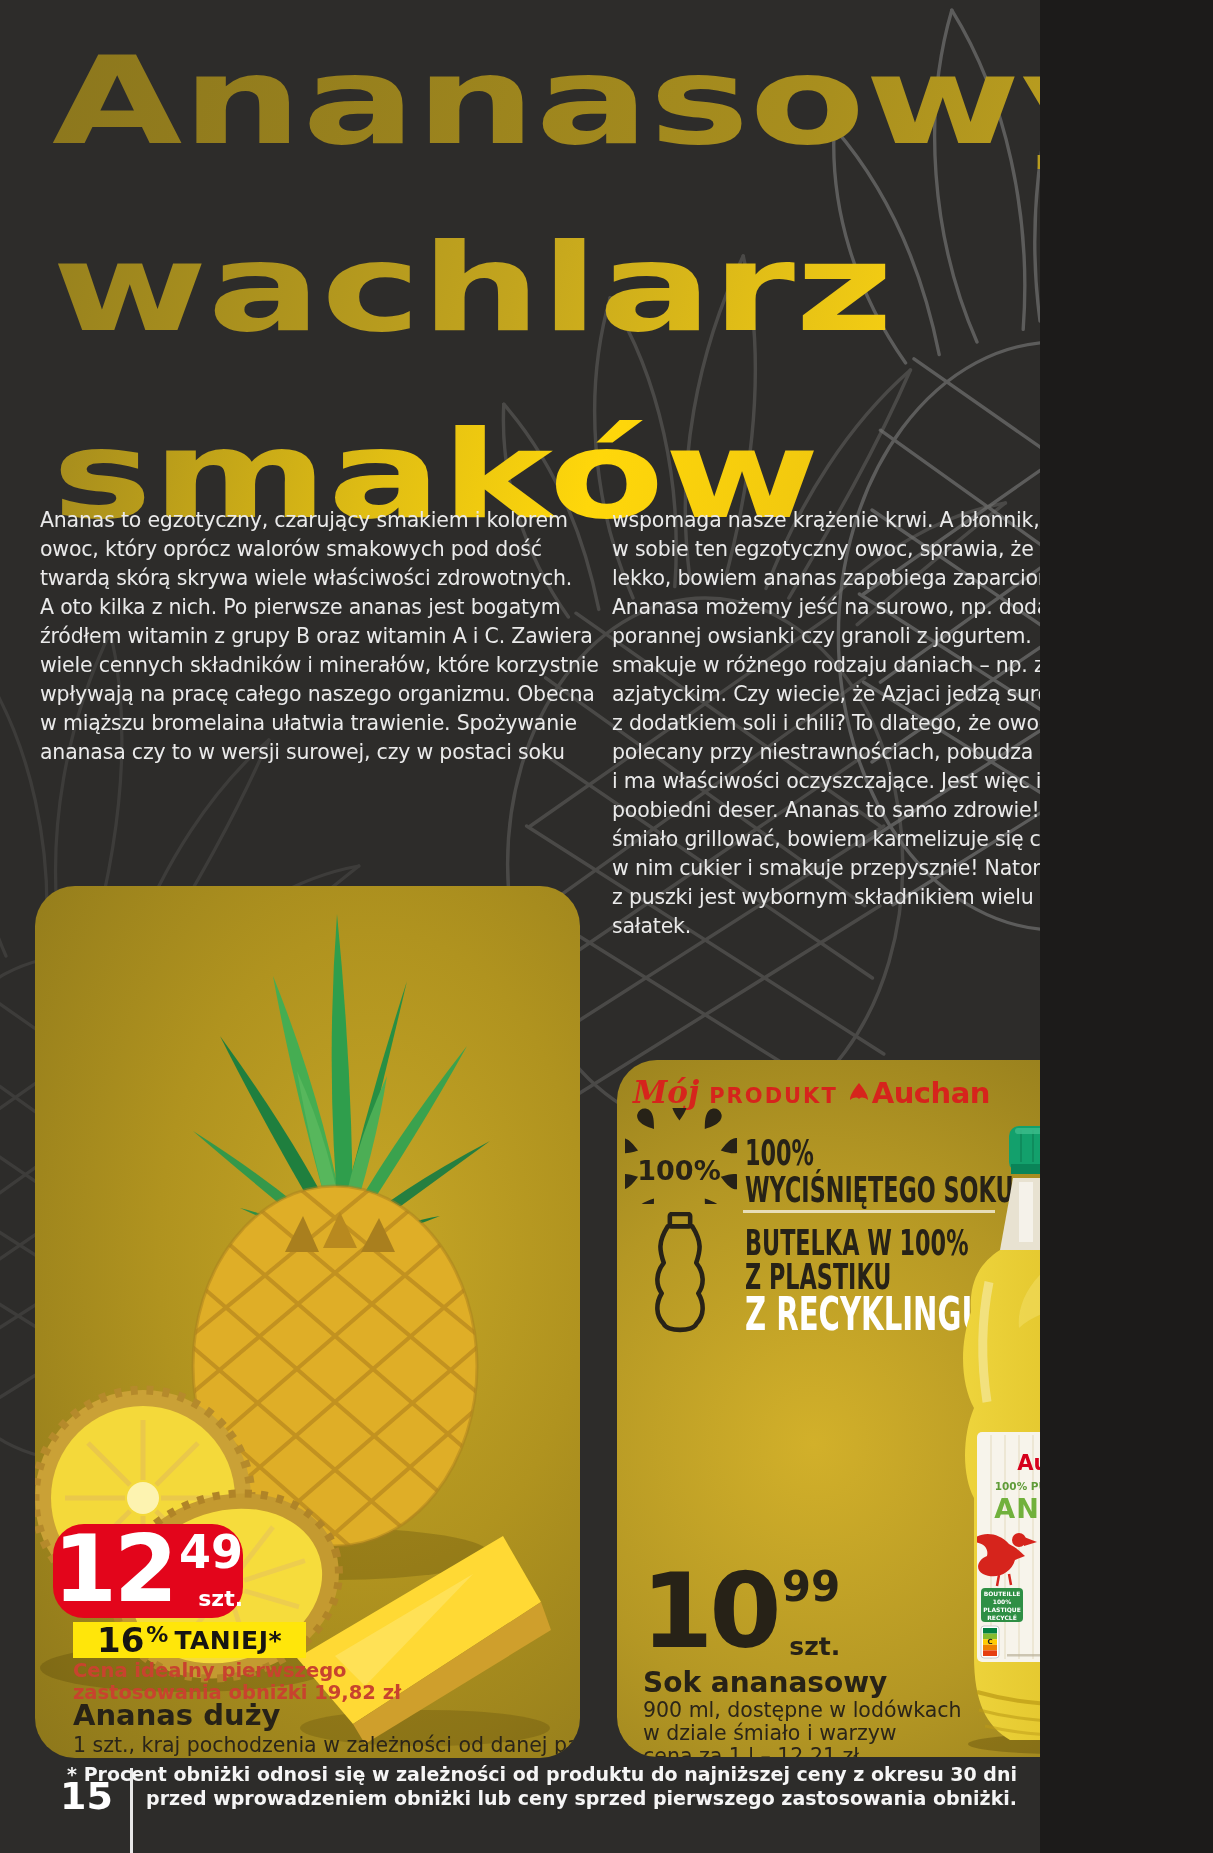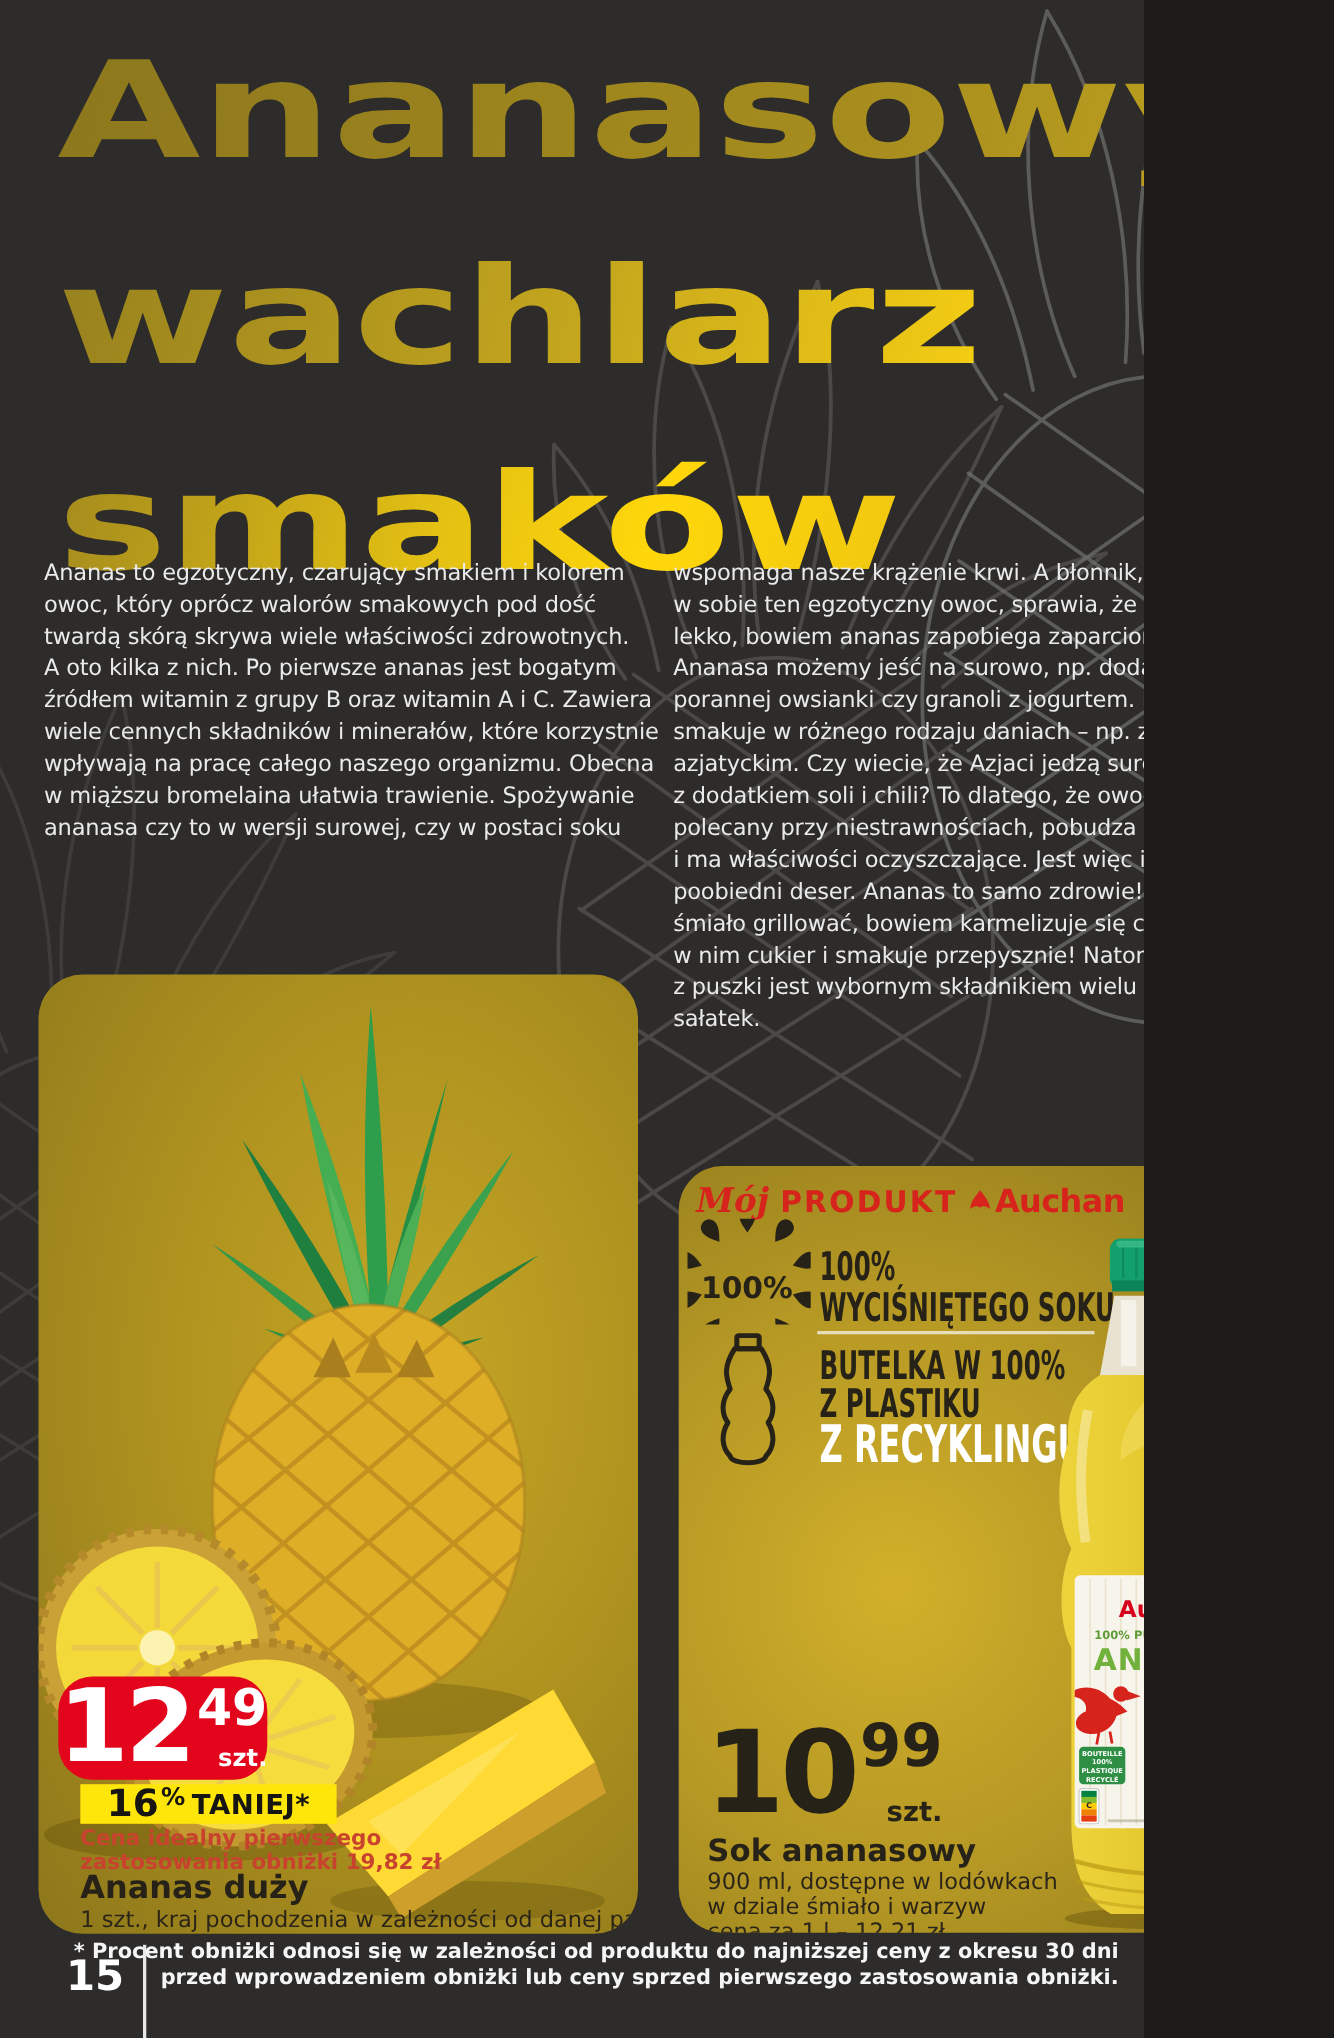--- a/index.html
+++ b/index.html
@@ -44,34 +44,34 @@
   .db-pct{font-size:22px;font-weight:800;align-self:flex-start;line-height:22px;margin-top:2px;}
   .db-suf{font-size:25px;font-weight:800;margin-left:4px;letter-spacing:0.5px;}
   .oldprice{left:38px;color:#c8432e;font-weight:700;font-size:19.5px;line-height:21px;white-space:nowrap;}
   .prod-name{left:38px;color:#272217;font-weight:800;font-size:29px;white-space:nowrap;}
   .prod-details{left:38px;color:#2b2519;font-size:20.5px;white-space:nowrap;}
 
   
   .moj-row{left:16px;top:14px;display:flex;align-items:baseline;gap:10px;color:#d8randomize}
   .moj{font-family:"DejaVu Serif","Liberation Serif",serif;font-style:italic;font-weight:700;
     font-size:31px;color:#d6241c;}
-  .produkt{font-size:27px;font-weight:800;color:#d6241c;letter-spacing:2px;}
+  .produkt{font-size:21px;font-weight:800;color:#d6241c;letter-spacing:2px;}
   .auchan-word{font-size:29px;font-weight:800;color:#d6241c;letter-spacing:-0.5px;}
   .cond{display:inline-block;transform:scaleX(0.62);transform-origin:left top;white-space:nowrap;
     font-weight:800;color:#272217;line-height:1.0;}
   .claim1a{left:128px;top:75px;font-size:36px;}
   .claim1b{left:128px;top:112px;font-size:36px;}
   .sep{left:126px;top:150px;width:252px;height:3px;background:#f0ead2;opacity:.85;}
   .claim2a{left:128px;top:165px;font-size:36px;}
   .claim2b{left:128px;top:199px;font-size:36px;}
   .claim2c{left:128px;top:230px;font-size:47px;color:#ffffff;}
   .price2{left:24px;top:500px;display:flex;align-items:center;color:#272217;}
   .p2-int{font-size:104px;font-weight:800;line-height:96px;letter-spacing:-4px;}
   .p2-col{display:flex;flex-direction:column;align-items:flex-end;padding-top:4px;margin-left:4px;}
-  .p2-dec{font-size:54px;font-weight:800;line-height:46px;}
+  .p2-dec{font-size:42px;font-weight:800;line-height:46px;}
   .p2-unit{font-size:25px;font-weight:700;margin-top:22px;}
   .prod2-name{left:26px;top:606px;color:#272217;font-weight:800;font-size:28px;white-space:nowrap;}
   .prod2-details{left:26px;top:636px;color:#2b2519;font-size:20.5px;line-height:24px;white-space:nowrap;}
 
   
   .pageno{left:60px;top:1774px;z-index:4;color:#ffffff;font-weight:800;font-size:38px;}
   .pagediv{left:130px;top:1768px;width:2.5px;height:85px;background:#e8e8e8;z-index:4;}
   .footnote{right:23px;top:1762px;z-index:4;color:#f5f5f5;font-weight:700;font-size:19px;
     line-height:24px;text-align:right;white-space:pre-line;}
   svg text{font-family:"DejaVu Sans","Liberation Sans",sans-serif;}

